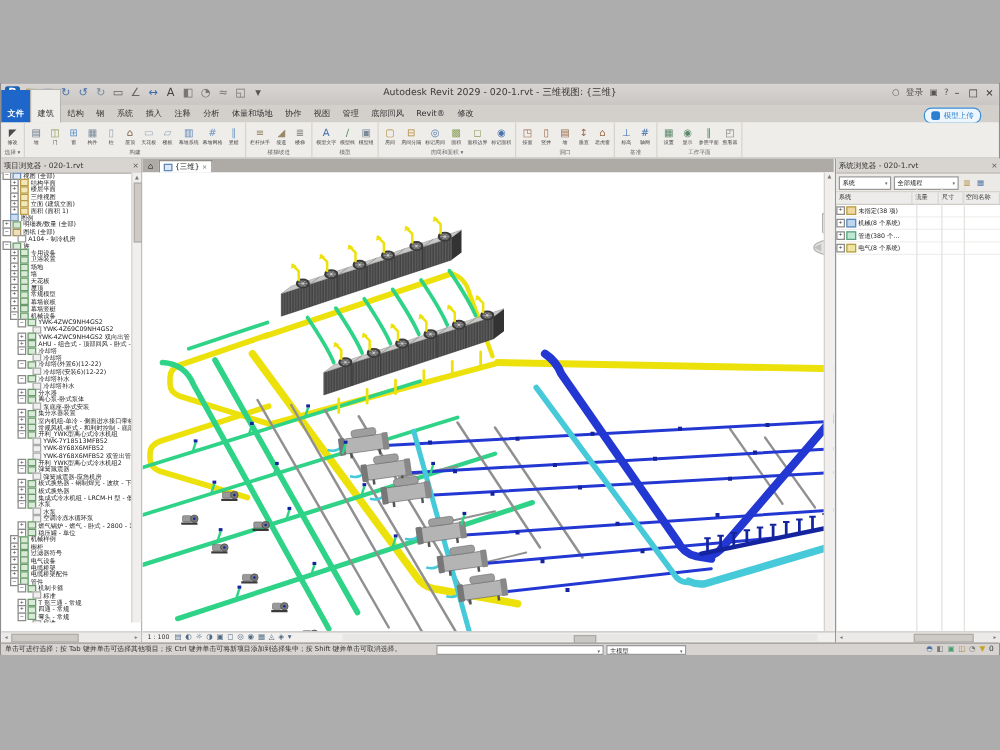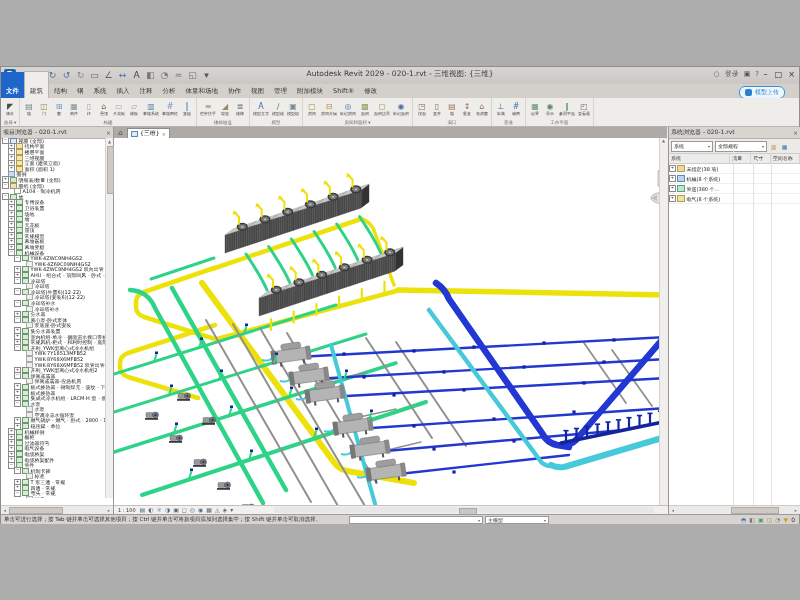--- a/index.html
+++ b/index.html
@@ -144,22 +144,22 @@
         <span class="rtab">结构</span>
         <span class="rtab">钢</span>
         <span class="rtab">系统</span>
         <span class="rtab">插入</span>
         <span class="rtab">注释</span>
         <span class="rtab">分析</span>
         <span class="rtab">体量和场地</span>
         <span class="rtab">协作</span>
         <span class="rtab">视图</span>
         <span class="rtab">管理</span>
-        <span class="rtab">附加模块</span>
-        <span class="rtab">Shift®</span>
+        <span class="rtab">底部回风</span>
+        <span class="rtab">Revit®</span>
         <span class="rtab">修改</span>
       </div>
     <div class="upload-pill">
       <span class="uic"></span>
       <span class="ulb">模型上传</span>
     </div>
 
     <div class="ribbon" id="ribbon">
         <div class="rpanel">
           <div class="rbtns">

